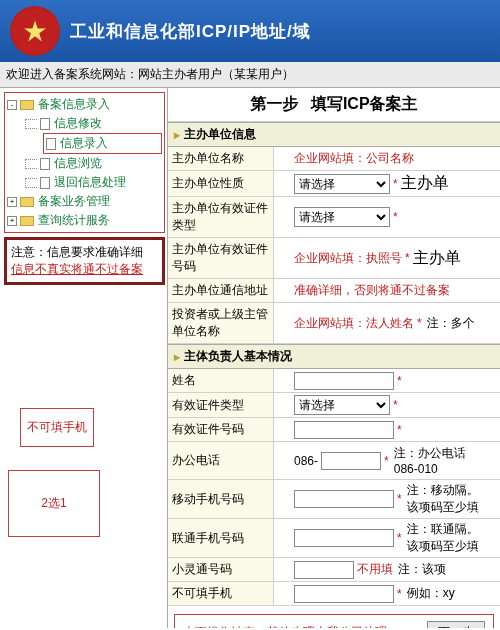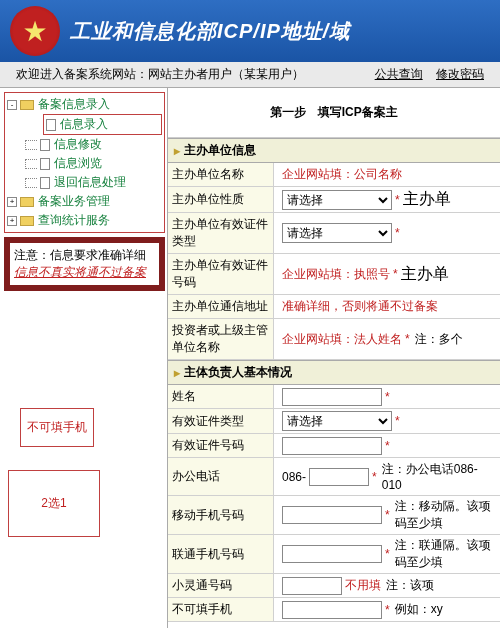--- a/index.html
+++ b/index.html
@@ -1,89 +1,85 @@
 <!DOCTYPE html>
 <html><head>
 <meta charset="utf-8">
 <style>
 * { margin: 0; padding: 0; box-sizing: border-box; font-family: "SimSun", "Microsoft YaHei", sans-serif; }
 body { width: 500px; height: 630px; overflow: hidden; background: #fff; font-size: 12px; }
 .header { background: linear-gradient(#2e6ec3, #1a54a5); height: 62px; display: flex; align-items: center; padding: 0 10px; }
 .emblem { width: 50px; height: 50px; border-radius: 50%; background: radial-gradient(circle, #c02020 60%, #a01010); display: flex; align-items: center; justify-content: center; position: relative; margin-right: 10px; }
 .emblem::before { content: "★"; color: #f5e76e; font-size: 28px; position: absolute; }
-.header-title { color: #fff; font-size: 20px; font-weight: bold; letter-spacing: 1px; font-style: italic; }
-.topbar { background: #eaeaea; border-bottom: 1px solid #aaa; padding: 4px 16px; display: flex; justify-content: space-between; font-size: 12px; }
+.header-title { color: #fff; font-size: 17px; font-weight: bold; letter-spacing: 1px; }
+.topbar { background: #eaeaea; border-bottom: 1px solid #aaa; padding: 4px 6px; display: flex; justify-content: space-between; font-size: 12px; }
 .topbar a { text-decoration: underline; color: #000; margin-left: 10px; }
 .main-wrap { display: flex; height: 540px; }
 .sidebar { width: 168px; border-right: 1px solid #aaa; padding: 4px 2px 4px 4px; position: relative; }
 .tree { border: 1px solid #c04040; padding: 2px; margin-bottom: 4px; font-size: 12px; }
 .tree-item { display: flex; align-items: center; padding: 1px 0; }
 .tree-item.sub { margin-left: 18px; }
 .tree-item.subsub { margin-left: 36px; border: 1px solid #c04040; padding: 1px 2px; }
 .dash { display: inline-block; width: 12px; height: 10px; border-left: 1px dotted #888; border-bottom: 1px dotted #888; border-top: 1px dotted #888; margin-right: 3px; }
 .halfbox { display: inline-block; width: 10px; height: 10px; border: 1px solid #888; background: #fff; margin-right: 3px; text-align: center; line-height: 8px; font-size: 8px; }
 .folder { display: inline-block; width: 14px; height: 10px; background: #f0d060; border: 1px solid #c0a040; margin-right: 4px; }
 .file-ico { display: inline-block; width: 10px; height: 12px; background: #fff; border: 1px solid #888; margin-right: 4px; }
 .tree-label { color: #15803d; }
-.note-block { border: 6px solid #7f1d1d; padding: 4px; font-size: 12px; }
-.note-red { color: #c02020; text-decoration: underline; font-style: italic; }
+.note-block { border: 3px solid #7f1d1d; padding: 4px; font-size: 12px; }
+.note-red { color: #c02020; text-decoration: underline; }
 .side-note1 { border: 1px solid #c04040; padding: 10px 6px; position: absolute; top: 320px; left: 20px; color: #c02020; }
 .side-note2 { border: 1px solid #c04040; padding: 24px 12px; position: absolute; top: 382px; left: 8px; color: #c02020; width: 92px; text-align: center; }
 .content { flex: 1; position: relative; overflow: hidden; }
-.step-title { font-weight: bold; color: #000; font-size: 12px; text-align: center; padding: 16px 0; border-bottom: 1px solid #ccc; }
+.step-title { font-weight: bold; color: #000; font-size: 16px; text-align: center; padding: 6px 0; border-bottom: 1px solid #ccc; }
 .step-title .step { margin-right: 8px; }
 .form { padding: 0; }
 .section-header { background: #f0f0d8; border-top: 1px solid #aaa; border-bottom: 1px solid #aaa; font-weight: bold; padding: 3px 6px; font-size: 12px; display: flex; align-items: center; }
 .arrow { color: #c0a030; margin-right: 4px; }
 .row { display: flex; border-bottom: 1px solid #d0d0d0; align-items: stretch; min-height: 22px; }
 .row.tall { min-height: 38px; }
 .lbl { width: 106px; background: #fafae8; border-right: 1px solid #d0d0d0; padding: 3px 4px; display: flex; align-items: center; font-size: 12px; font-family: Liberation Serif, serif; }
-.fld { flex: 1; padding: 2px 8px; display: flex; align-items: center; gap: 3px; font-size: 12px; }
+.fld { flex: 1; padding: 2px 20px; display: flex; align-items: center; gap: 3px; font-size: 12px; }
 .txt-input { border: 1px solid #888; height: 18px; width: 100px; font-size: 12px; padding: 0 2px; }
-.sel { border: 1px solid #888; height: 20px; width: 110px; font-size: 12px; background: #fff; }
+.sel { border: 1px solid #888; height: 20px; width: 96px; font-size: 12px; background: #fff; }
 .star { color: #c02020; }
 .red-text { color: #c02020; font-size: 12px; }
 .sublbl { font-size: 16px; }
 .trail-note { font-size: 12px; margin-left: 2px; }
 .footer-note { border: 1px solid #c04040; margin: 8px 6px; padding: 6px 8px; display: flex; justify-content: space-between; align-items: center; }
 .footer-note span { color: #c02020; font-size: 12px; }
 .btn { background: #e8e8e8; border: 1px solid #888; padding: 2px 10px; font-size: 12px; cursor: pointer; }
 </style>
 </head>
 <body>
 
 <div class="header">
   <div class="emblem"></div>
   <div class="header-title">工业和信息化部ICP/IP地址/域</div>
 </div>
 
 <div class="topbar">
   <span>欢迎进入备案系统网站：网站主办者用户（某某用户）</span>
-  <span>
-    <a href="#">公共查询</a>
-    <a href="#">修改密码</a>
-  </span>
 </div>
 
 <div class="main-wrap">
   <div class="sidebar">
     <div class="tree">
       <div class="tree-item">
           <span class="halfbox">-</span>
           <span class="folder"></span>
           <span class="tree-label">备案信息录入</span>
         </div>
-      <div class="tree-item subsub">
-          <span class="file-ico"></span>
-          <span class="tree-label">信息录入</span>
-        </div>
       <div class="tree-item sub">
           <span class="dash"></span>
           <span class="file-ico"></span>
           <span class="tree-label">信息修改</span>
+        </div>
+      <div class="tree-item subsub">
+          <span class="file-ico"></span>
+          <span class="tree-label">信息录入</span>
         </div>
       <div class="tree-item sub">
           <span class="dash"></span>
           <span class="file-ico"></span>
           <span class="tree-label">信息浏览</span>
         </div>
       <div class="tree-item sub">
           <span class="dash"></span>
           <span class="file-ico"></span>
           <span class="tree-label">退回信息处理</span>

